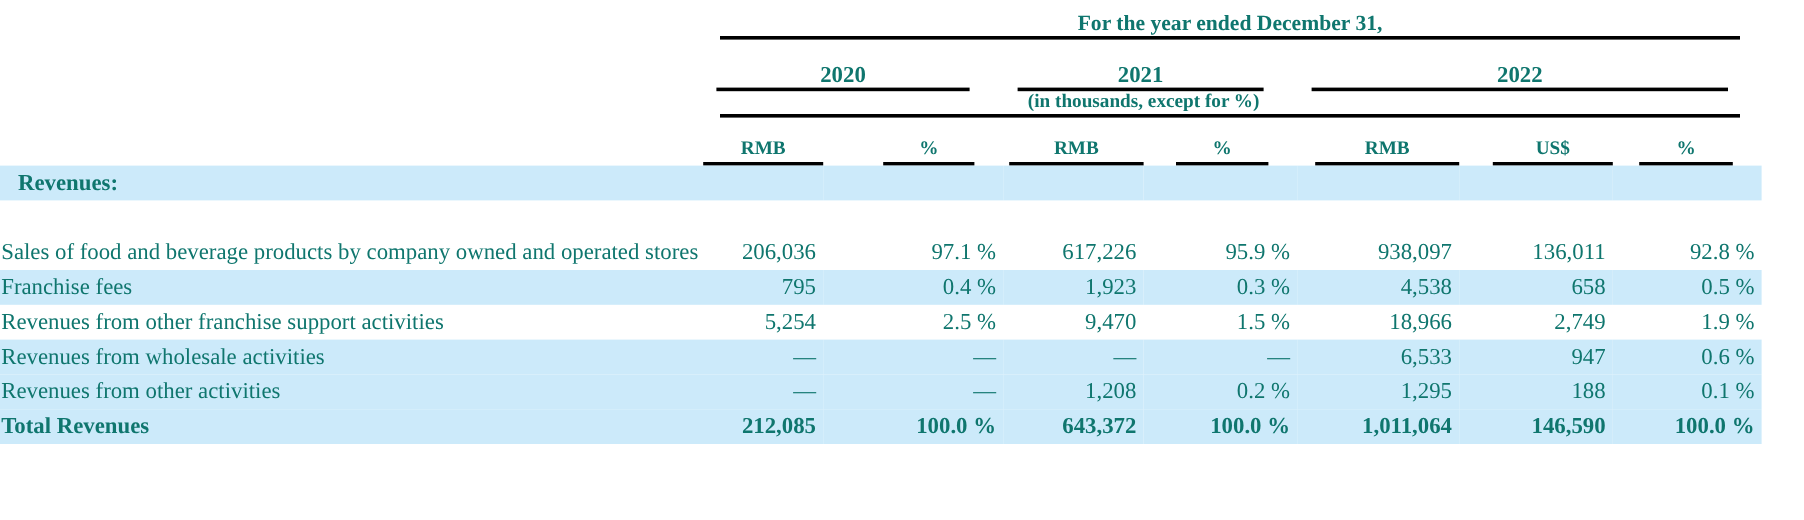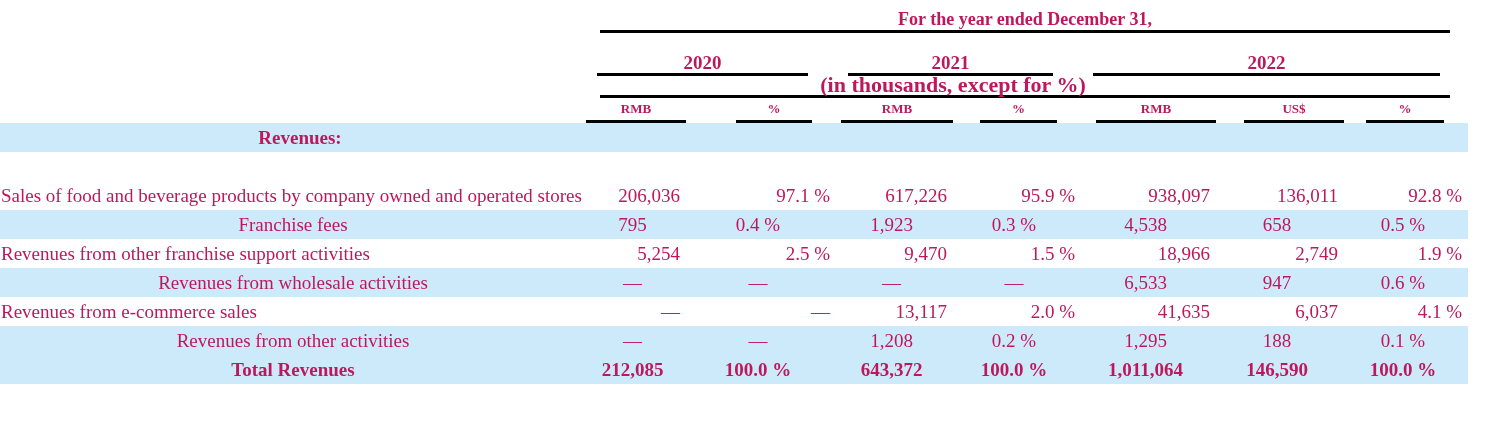--- a/index.html
+++ b/index.html
@@ -1,21 +1,21 @@
 <!DOCTYPE html>
 <html style="--stripe: #cceafa;"><head>
 <meta charset="utf-8">
 <style>
   html,body{margin:0;padding:0;background:#fff;}
   .page{
     position:relative;
     width:1503px;height:433px;
     background:#fff;
     font-family:"Liberation Serif","DejaVu Serif",serif;
-    color:#be185d;
+    color:#0f766e;
     overflow:hidden;
   }
   table.fin{
     border-collapse:collapse;
     table-layout:fixed;
     width:1468px;
     margin-top:9px;
   }
   col.c-label{width:585px;}
   col.c1{width:101px;}
@@ -30,43 +30,43 @@
     padding:0;
     vertical-align:bottom;
     font-size:19px;
     line-height:29px;
     font-weight:normal;
     white-space:nowrap;
   }
   
   tr.hr1 td, tr.hr1 th{height:22px;line-height:20px;font-size:18px;}
   tr.hr2 td, tr.hr2 th{height:21px;line-height:19px;font-size:19px;}
-  tr.hr3 td, tr.hr3 th{height:20px;line-height:18px;font-size:22px;}
-  tr.hr4 td, tr.hr4 th{height:25px;line-height:21px;font-size:13px;}
+  tr.hr3 td, tr.hr3 th{height:20px;line-height:18px;font-size:16px;}
+  tr.hr4 td, tr.hr4 th{height:40px;line-height:21px;font-size:16px;}
   th{font-weight:bold;}
 
   .rule{
     display:block;
     border-bottom:3px solid #000;
     text-align:center;
     padding-bottom:1px;
   }
   .rule-full{margin-left:15px;margin-right:18px;}
   .rule-year{margin-left:12px;margin-right:28px;margin-top:20px;}
   .rule-col{margin-left:auto;}
   .w100{width:100px;} .w76{width:76px;margin-right:24px;}
   .w112{width:112px;} .w77{width:77px;margin-right:24px;}
   .w120{width:120px;} .wus{width:100px;text-align:center;}
   .w78{width:78px;margin-right:24px;}
   .note-text{position:relative;left:-72px;}
 
   
   tr.row{height:29px;}
   tr.row-tall{height:58px;}
-  tr.stripe td{background:var(--stripe,#cceafa);text-align:center;}
+  tr.stripe td{background:var(--stripe,#cceafa);}
   td.lbl{
     padding-left:19px;
     text-indent:-18px;
     white-space:normal;
     text-align:left;
   }
   td.num{text-align:right;padding-right:6px;}
   tr.bold td{font-weight:bold;margin-top:36px;}
   td.section{font-weight:bold;padding-left:15px;text-indent:0;}
 </style>
@@ -189,30 +189,20 @@
       <td class="lbl">Revenues from wholesale activities</td>
       <td class="num">—</td>
       <td class="num">—</td>
       <td class="num">—</td>
       <td class="num">—</td>
       <td class="num">6,533</td>
       <td class="num">947</td>
       <td class="num">0.6 %</td>
     </tr>
 
-    <tr class="row">
-      <td class="lbl">Revenues from e-commerce sales</td>
-      <td class="num">—</td>
-      <td class="num">—</td>
-      <td class="num">13,117</td>
-      <td class="num">2.0 %</td>
-      <td class="num">41,635</td>
-      <td class="num">6,037</td>
-      <td class="num">4.1 %</td>
-    </tr>
 
     <tr class="row stripe">
       <td class="lbl">Revenues from other activities</td>
       <td class="num">—</td>
       <td class="num">—</td>
       <td class="num">1,208</td>
       <td class="num">0.2 %</td>
       <td class="num">1,295</td>
       <td class="num">188</td>
       <td class="num">0.1 %</td>

